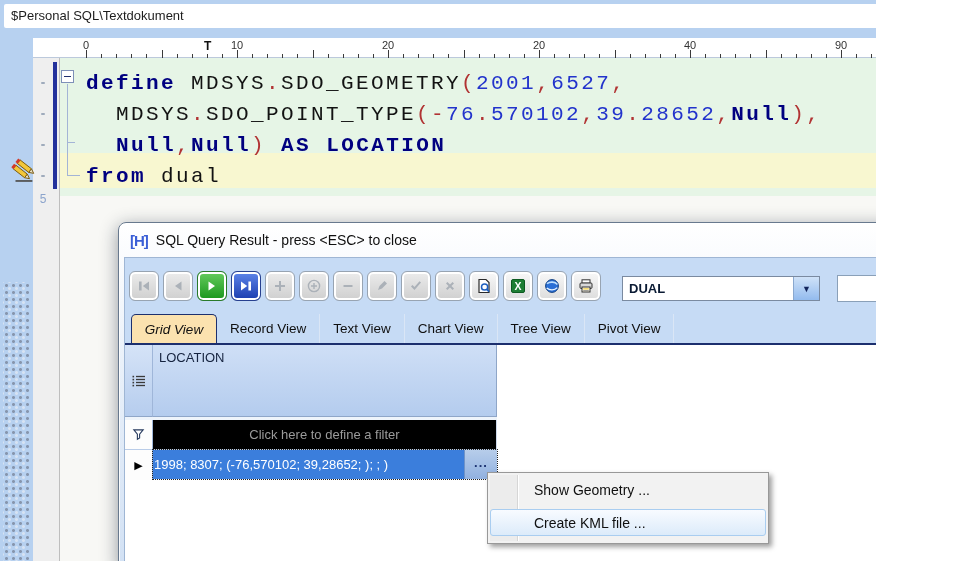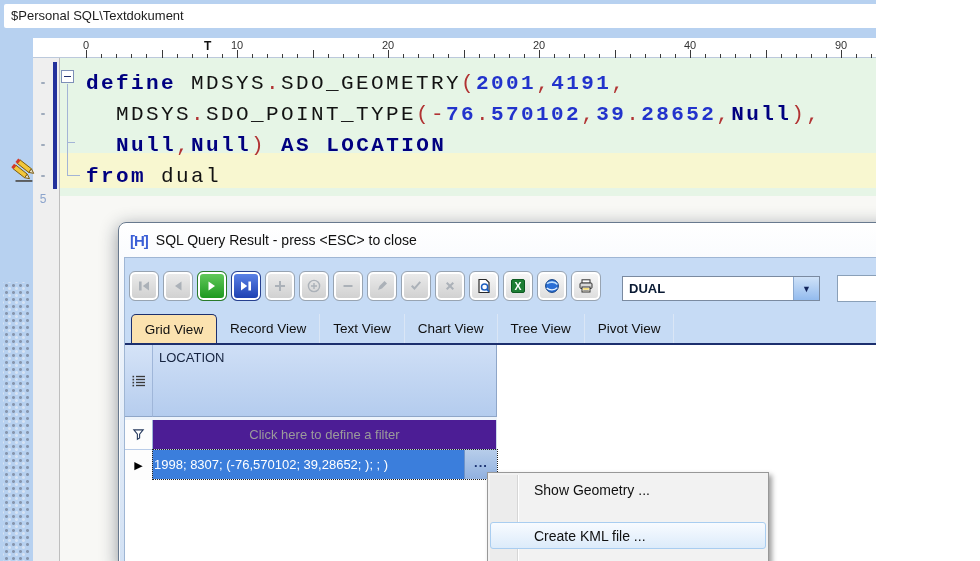--- a/index.html
+++ b/index.html
@@ -30,21 +30,21 @@
   .change-bar { position:absolute; left:20px; top:4px; width:4px; height:127px; background:#23319c; }
   .fold-box { position:absolute; left:28px; top:12px; width:13px; height:13px; background:#fff; border:1px solid #7e90b8; }
   .fold-box::before { content:""; position:absolute; left:2px; top:4.5px; width:7px; height:1px; background:#20306e; }
   .fold-vline { position:absolute; left:34px; top:26px; width:1px; height:91px; background:#a3b4d6; }
   .fold-stub1 { position:absolute; left:34px; top:84px; width:8px; height:1px; background:#a3b4d6; }
   .fold-stub2 { position:absolute; left:34px; top:117px; width:13px; height:1px; background:#a3b4d6; }
   .code-line { position:absolute; left:53px; height:31px; white-space:pre;
     font-family:"Liberation Mono", monospace; font-size:21px; line-height:31px; letter-spacing:2.4px; }
   .tok-k { color:#000080; font-weight:bold; }
   .tok-i { color:#121212; }
-  .tok-n { color:#2233cc;font-weight:bold; }
+  .tok-n { color:#2233cc; }
   .tok-s { color:#b13333; }
   .pencil-marker { position:absolute; left:11px; top:157px; width:27px; height:27px; z-index:2; }
 
   
   .grip-dots { position:absolute; left:3px; top:282px; width:26px; height:279px; z-index:1;
     background-image:radial-gradient(circle,#8796ad 1.2px,transparent 1.7px),
                      radial-gradient(circle,#d6e2f2 1.2px,transparent 1.7px);
     background-size:7px 7px; background-position:0 0,3px 3px; }
 
   
@@ -72,51 +72,51 @@
   .combo-value { flex:1; font-size:13px; font-weight:bold; color:#0a1a33; line-height:23px; padding-left:6px; }
   .combo-arrow { width:26px; border-left:1px solid #8aa8cf; background:linear-gradient(#cfe2f8,#93bbee);
     display:flex; align-items:center; justify-content:center; font-size:9px; color:#13255c; }
   .toolbar-input { position:absolute; left:712px; top:17px; width:170px; height:27px; background:#fff;
     border:1px solid #8aa0b8; font-size:13px; padding:0 5px; }
 
   
   .tabs { position:absolute; left:0; top:54px; right:0; height:31px; display:flex; align-items:flex-end; padding-left:6px; }
   .tab { font-size:13.5px; color:#101010; line-height:29px; padding:0 13px; border-right:1px solid #dae6f6; }
   .tab.active { background:#fbe2af; border:1px solid #1c2f6e; border-bottom:none; border-radius:5px 5px 0 0;
-    height:29px; width:86px; text-align:center; padding:0; }
+    height:29px; width:86px; text-align:center; padding:0;font-style:italic; }
 
   
   .grid { position:absolute; left:0; top:85px; width:866px; bottom:0; background:#ffffff; border-top:2px solid #1c2f6e; }
   .ind-cell { position:absolute; left:0; width:28px; border-right:1px solid #9fb6d9; display:flex; align-items:center; justify-content:center; }
   .hdr-bg { background:linear-gradient(#d5e3f7,#b6cdee); }
   .grid-hdr-ind { top:0; height:72px; border-bottom:1px solid #8fa6c8; }
   .grid-hdr-cell { position:absolute; left:28px; top:0; width:344px; height:72px;
     background:linear-gradient(#cfdff6,#b4ccee); border-right:1px solid #8fa6c8; border-bottom:1px solid #8fa6c8;
     font-size:13px; color:#15233f; padding:5px 0 0 6px; }
   .grid-spacer { position:absolute; left:0; top:72px; width:372px; height:3px; background:#eef4fb; }
   .grid-filter-ind { top:75px; height:30px; background:#fdfdfd; border-bottom:1px solid #b9cce8; }
-  .grid-filter-cell { position:absolute; left:28px; top:75px; width:344px; height:30px; background:#4c1d95;
+  .grid-filter-cell { position:absolute; left:28px; top:75px; width:344px; height:30px; background:#000000;
     border-right:1px solid #cdd9ec; border-bottom:1px solid #b9cce8; font-size:13px; color:#9b9b9b;
     text-align:center; line-height:29px; }
   .grid-row-ind { top:105px; height:30px; background:#fdfdfd; font-size:11px; color:#000; }
   .grid-data-row { position:absolute; left:28px; top:105px; width:344px; height:29px; display:flex;
     outline:1px dotted #222; }
   .grid-data-cell { flex:1; background:#3b7edc; color:#ffffff; font-size:13px; line-height:29px;
     padding-left:1px; white-space:nowrap; overflow:hidden; }
   .grid-ellipsis { width:33px; border-left:1px solid #6f93c8; background:linear-gradient(#b7cdea,#91b1e0);
     color:#1b3270; font-weight:bold; font-size:13px; letter-spacing:1px; text-align:center; line-height:26px; }
 
   
   .ctx-menu { position:absolute; left:487px; top:472px; width:282px; z-index:30; background:#f2f2f2;
     border:1px solid #989898; box-shadow:3px 3px 5px rgba(0,0,0,.38); padding:2px; }
   .ctx-gutter { position:absolute; left:2px; top:2px; bottom:2px; width:28px; background:#ececec;
     border-right:1px solid #d6d6d6; box-shadow:1px 0 0 #ffffff; }
   .ctx-item { position:relative; height:29px; display:flex; align-items:center; padding-left:44px;
     font-size:14px; color:#101010; }
-  .ctx-item.highlighted { height:27px; margin:18px 0; border:1px solid #a9cdf0; border-radius:3px;
+  .ctx-item.highlighted { height:27px; margin:5px 0; border:1px solid #a9cdf0; border-radius:3px;
     background:linear-gradient(#f8fbff,#dcebfa); padding-left:43px; }
 </style>
 </head>
 <body>
 
 <div id="root">
 
   <div class="doc-title">$Personal SQL\Textdokument</div>
 
   <div class="ruler">
@@ -194,21 +194,21 @@
     <div class="band green2"></div>
     <div class="gutter">
       <span class="line-number">5</span>
     </div>
     <div class="change-bar"></div>
     <div class="fold-box"></div>
     <div class="fold-vline"></div>
     <div class="fold-stub1"></div>
     <div class="fold-stub2"></div>
     <div>
-        <div class="code-line" style="top: 10px;"><span class="tok-k">define</span><span class="tok-i"> </span><span class="tok-i">MDSYS</span><span class="tok-s">.</span><span class="tok-i">SDO_GEOMETRY</span><span class="tok-s">(</span><span class="tok-n">2001</span><span class="tok-s">,</span><span class="tok-n">4191</span><span class="tok-s">,</span></div>
+        <div class="code-line" style="top: 10px;"><span class="tok-k">define</span><span class="tok-i"> </span><span class="tok-i">MDSYS</span><span class="tok-s">.</span><span class="tok-i">SDO_GEOMETRY</span><span class="tok-s">(</span><span class="tok-n">2001</span><span class="tok-s">,</span><span class="tok-n">6527</span><span class="tok-s">,</span></div>
         <div class="code-line" style="top: 41px;"><span class="tok-i">  MDSYS</span><span class="tok-s">.</span><span class="tok-i">SDO_POINT_TYPE</span><span class="tok-s">(-</span><span class="tok-n">76</span><span class="tok-s">.</span><span class="tok-n">570102</span><span class="tok-s">,</span><span class="tok-n">39</span><span class="tok-s">.</span><span class="tok-n">28652</span><span class="tok-s">,</span><span class="tok-k">Null</span><span class="tok-s">),</span></div>
         <div class="code-line" style="top: 72px;"><span class="tok-i">  </span><span class="tok-k">Null</span><span class="tok-s">,</span><span class="tok-k">Null</span><span class="tok-s">)</span><span class="tok-i"> </span><span class="tok-k">AS</span><span class="tok-i"> </span><span class="tok-k">LOCATION</span></div>
         <div class="code-line" style="top: 103px;"><span class="tok-k">from</span><span class="tok-i"> dual</span></div>
       </div>
   <div class="gutter-dot" style="top: 24px;"></div>
       <div class="gutter-dot" style="top: 55px;"></div>
       <div class="gutter-dot" style="top: 86px;"></div>
       <div class="gutter-dot" style="top: 117px;"></div>
     </div>
 

